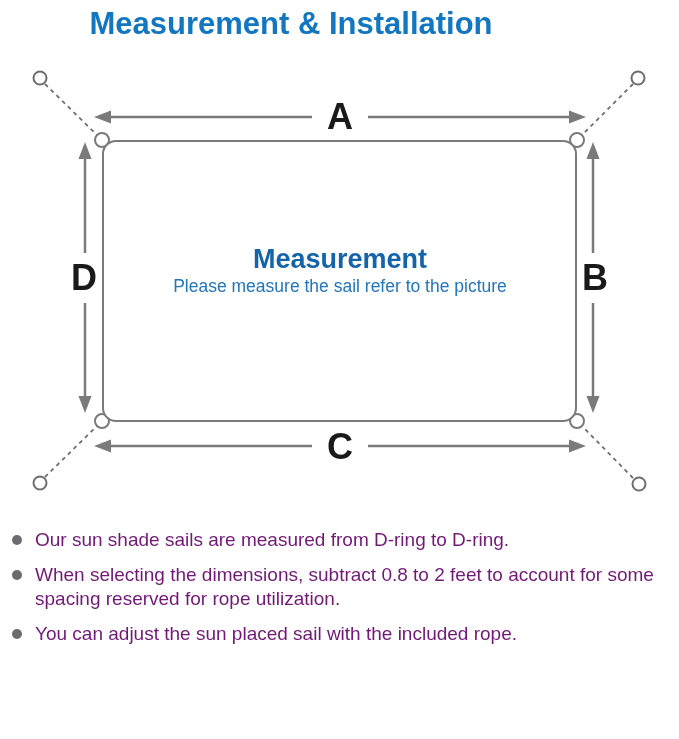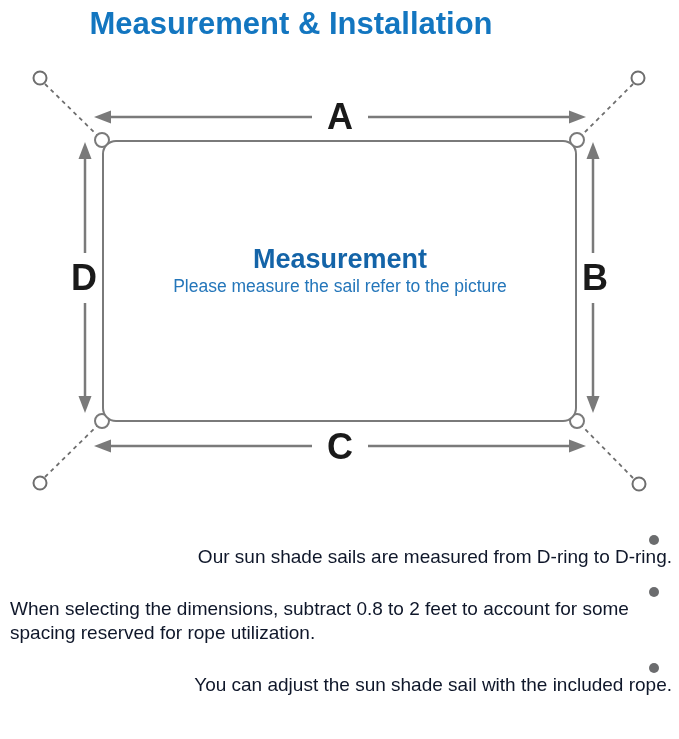--- a/index.html
+++ b/index.html
@@ -38,26 +38,25 @@
     position: absolute;
     top: 528px;
     left: 10px;
     width: 662px;
     margin: 0;
     padding: 0;
     list-style: none;
   }
   .note-item {
     display: flex;
-    align-items: flex-end;
+    align-items: flex-start;
     margin-bottom: 11px;
-    color: #0f172a;
+    color: #701a75;
     font-size: 19px;
     line-height: 24px;
-    flex-direction: column;
   }
   .note-bullet {
     flex: 0 0 auto;
     width: 10px;
     height: 10px;
     border-radius: 50%;
     background: #6b6c6e;
     margin: 7px 13px 0 2px;
   }
   .note-text {
@@ -136,17 +135,17 @@
     <li class="note-item">
       <span class="note-bullet"></span>
       <span class="note-text">Our sun shade sails are measured from D-ring to D-ring.</span>
     </li>
     <li class="note-item">
       <span class="note-bullet"></span>
       <span class="note-text">When selecting the dimensions, subtract 0.8 to 2 feet to account for some spacing reserved for rope utilization.</span>
     </li>
     <li class="note-item">
       <span class="note-bullet"></span>
-      <span class="note-text">You can adjust the sun shade sail with the included rope.</span>
+      <span class="note-text">You can adjust the sun placed sail with the included rope.</span>
     </li>
   </ul>
 
 </div>
 
 </body></html>

